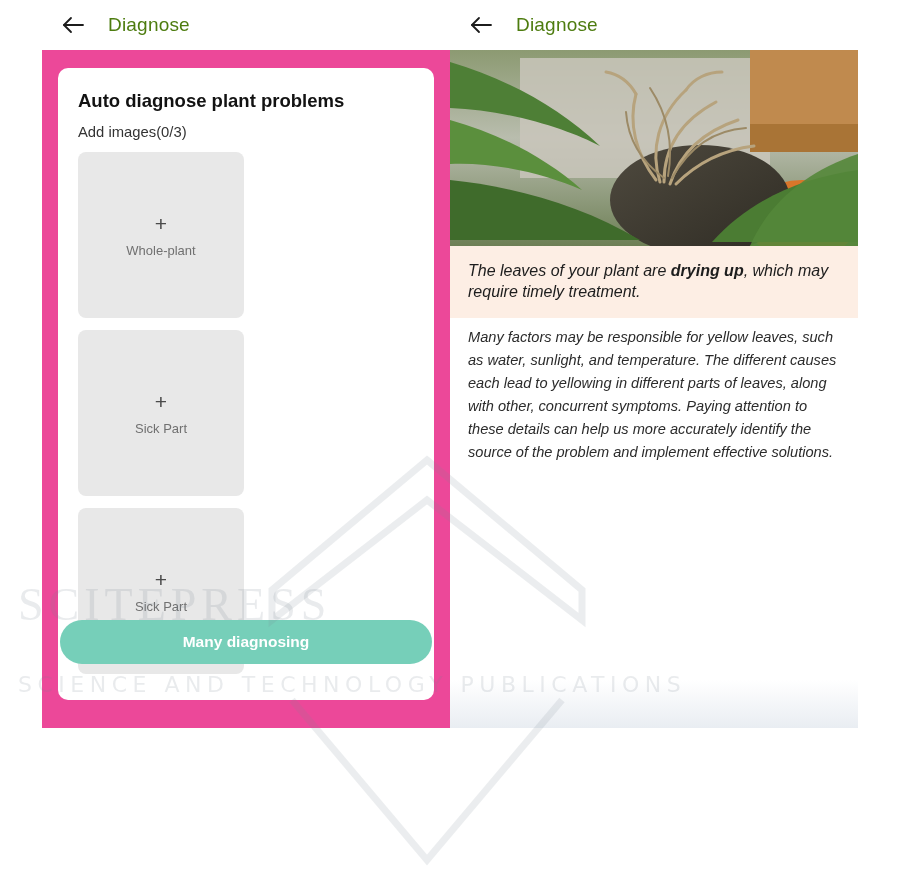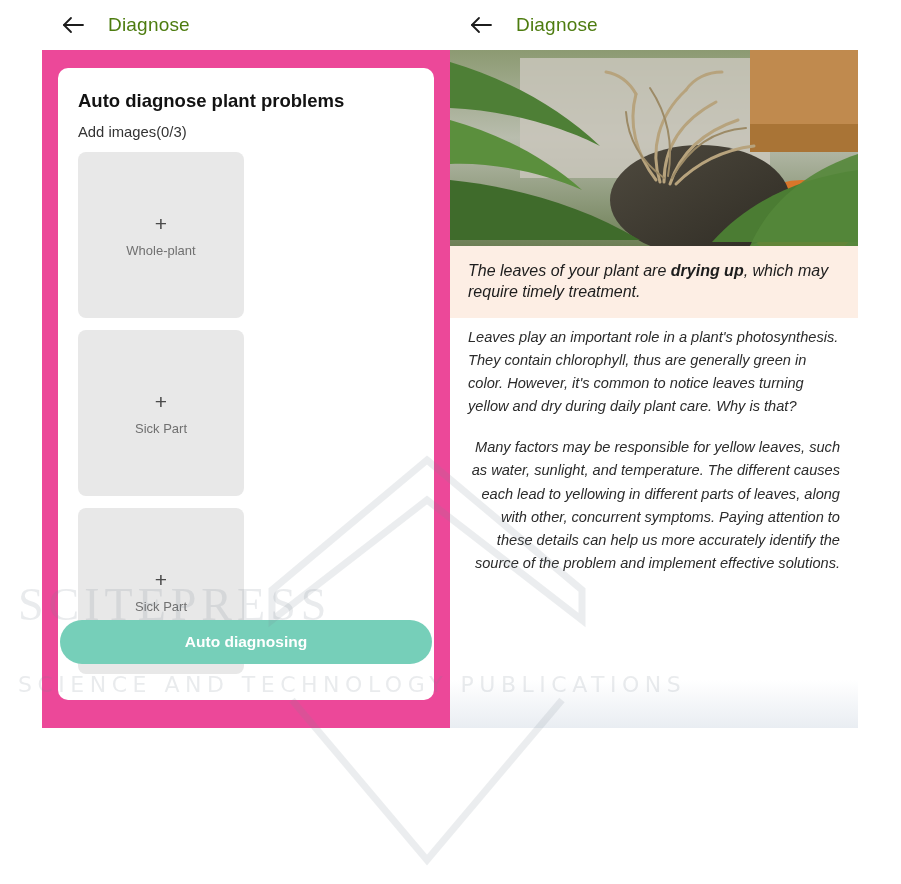--- a/index.html
+++ b/index.html
@@ -258,21 +258,21 @@
       </div>
       <div class="tile">
         <span class="tile-plus">+</span>
         <span class="tile-label">Sick Part</span>
       </div>
     </div>
   </div>
 </div>
 
 <div class="cta-wrap">
-  <button class="cta">Auto diagnosing</button>
+  <button class="cta">Many diagnosing</button>
 </div>
 
 <div class="panel panel-right">
   <div class="topbar">
     <span class="back-arrow">
       <svg width="22" height="18" viewBox="0 0 22 18" aria-hidden="true">
         <path d="M9 2 L2 9 L9 16" fill="none" stroke="#1c1c1c" stroke-width="1.8" stroke-linecap="round" stroke-linejoin="round"></path>
         <path d="M2 9 L21 9" fill="none" stroke="#1c1c1c" stroke-width="1.8" stroke-linecap="round"></path>
       </svg>
     </span>
@@ -323,21 +323,20 @@
         <path d="M218 126 C224 92 216 62 200 38"></path>
       </g>
     </svg>
   </div>
 
   <div class="banner">
     <div class="banner-text"><span>The leaves of your plant are </span><b>drying up</b><span>, which may require timely treatment.</span></div>
   </div>
 
 
-  <p class="para">Leaves play an important role in a plant's photosynthesis. They contain chlorophyll, thus are generally green in color. However, it's common to notice leaves turning yellow and dry during daily plant care. Why is that?</p>
   <p class="para">Many factors may be responsible for yellow leaves, such as water, sunlight, and temperature. The different causes each lead to yellowing in different parts of leaves, along with other, concurrent symptoms. Paying attention to these details can help us more accurately identify the source of the problem and implement effective solutions.</p>
 
   <div class="fade"></div>
 </div>
 
 <div class="watermark">
   <svg class="wm-logo" viewBox="0 0 330 420" aria-hidden="true">
     <path d="M165 10 L320 140 L320 170 L165 50 L10 170 L10 140 Z" fill="none" stroke="#7a8792" stroke-width="7"></path>
     <path d="M30 250 L165 410 L300 250" fill="none" stroke="#7a8792" stroke-width="7"></path>
   </svg>

